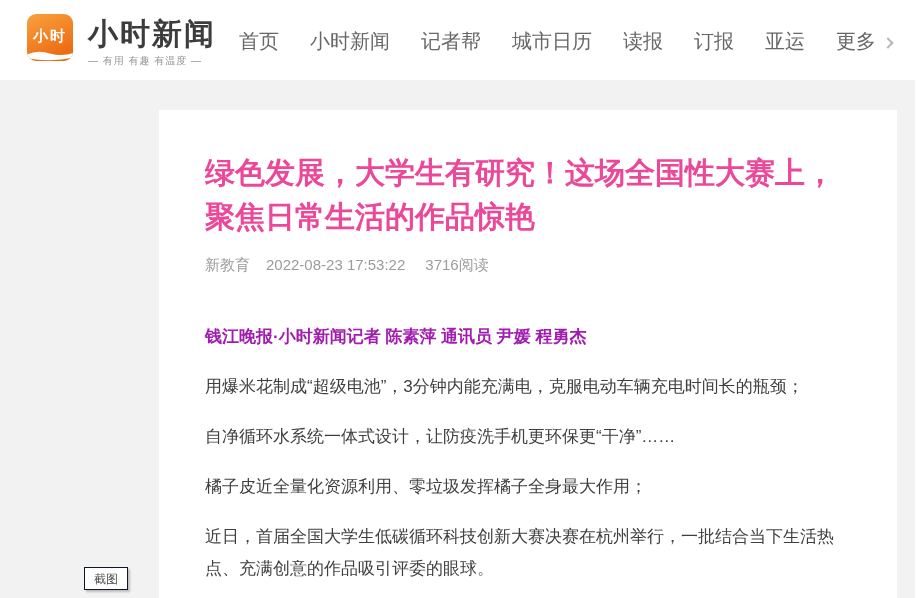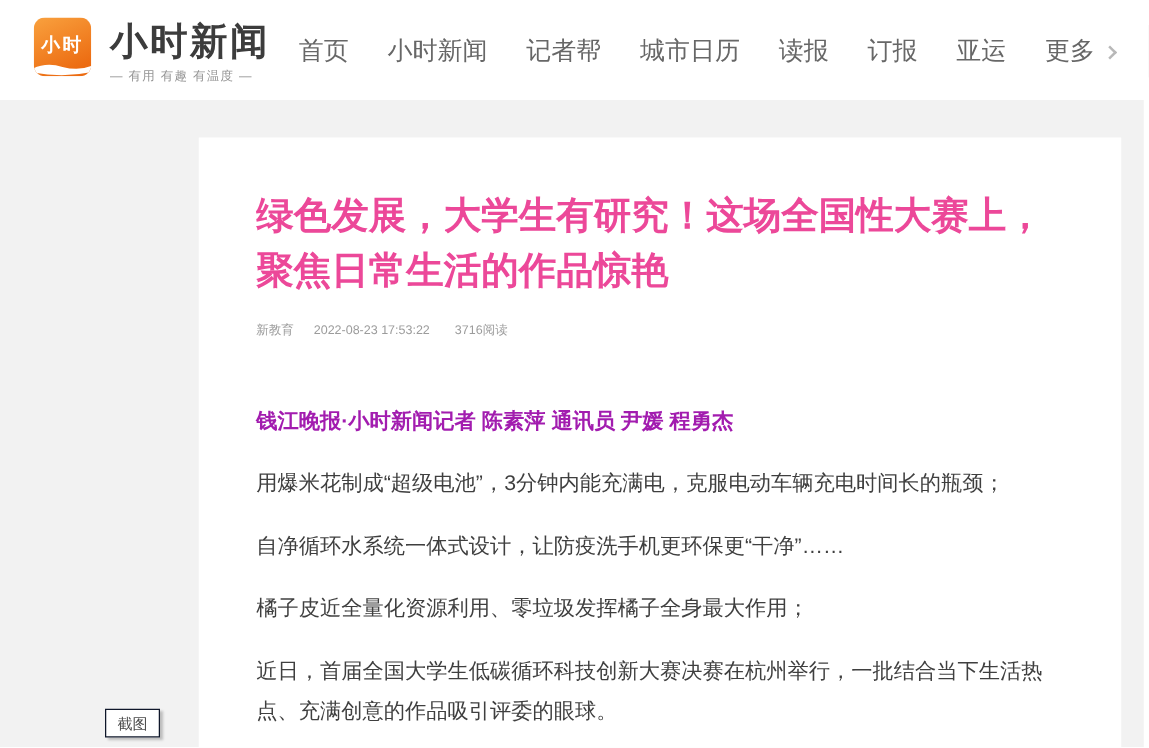--- a/index.html
+++ b/index.html
@@ -100,21 +100,21 @@
   }
   .article-title {
     margin: 0;
     font-size: 30px;
     line-height: 44px;
     font-weight: 600;
     color: #ec4899;
   }
   .article-meta {
     margin-top: 17px;
-    font-size: 10px;
+    font-size: 15px;
     line-height: 18px;
     color: #9c9c9c;
     display: flex;
     align-items: center;
   }
   .article-meta .meta-category { margin-right: 16px; }
   .article-meta .meta-reads { margin-left: 20px; }
   .article-body {
     margin-top: 47px;
     font-size: 17px;

